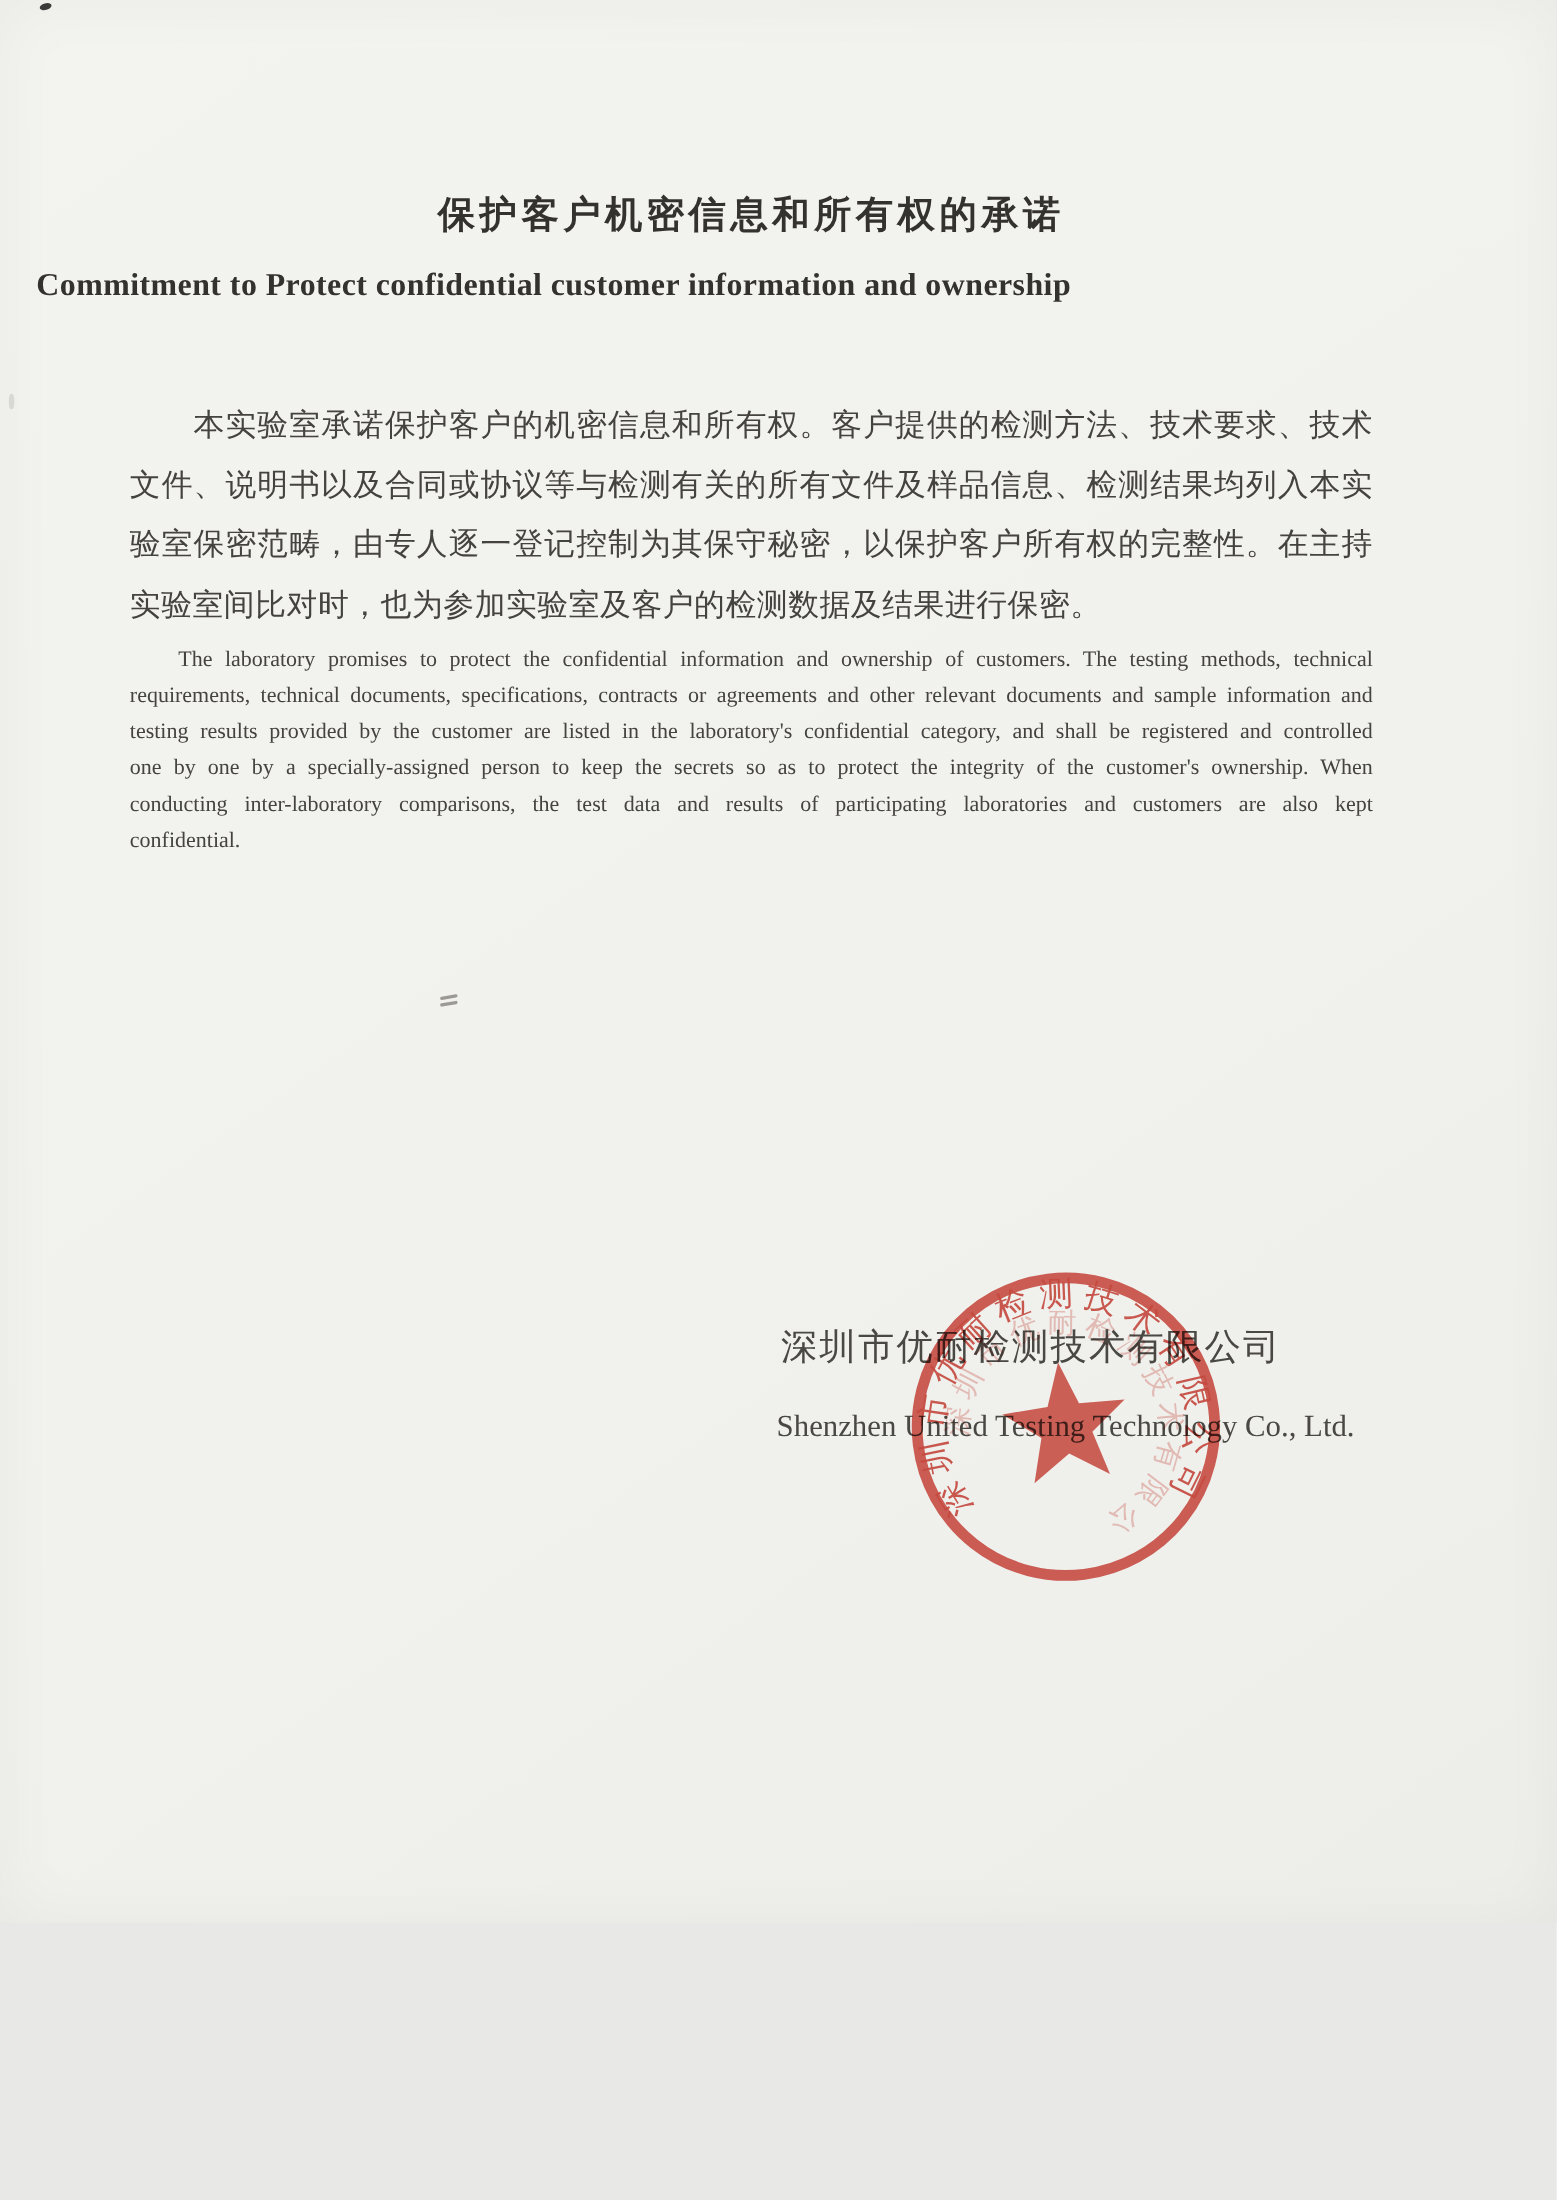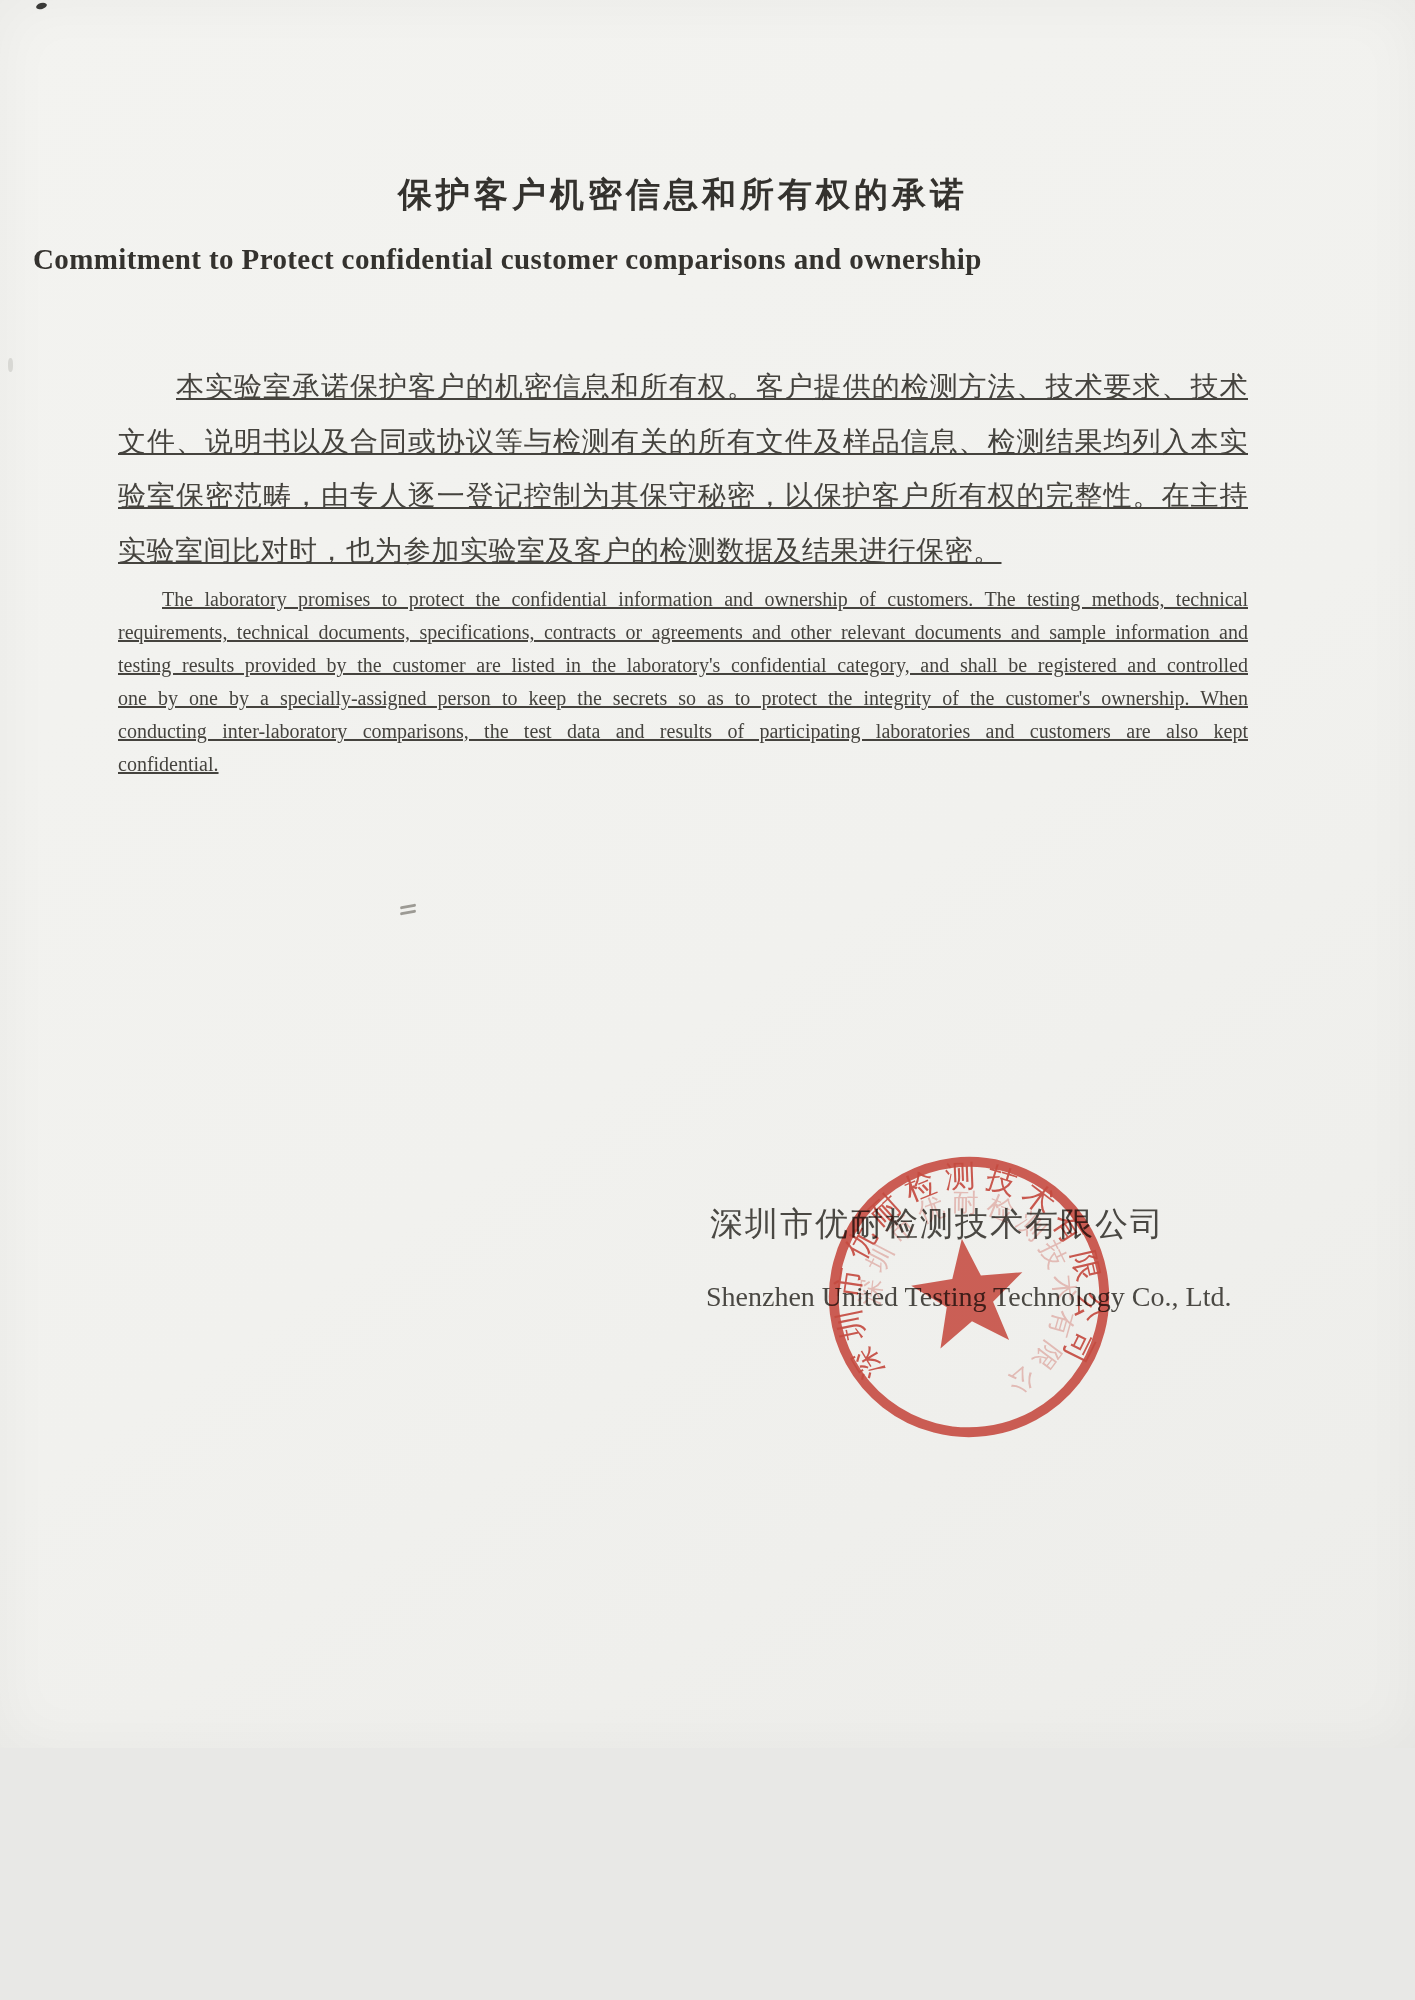--- a/index.html
+++ b/index.html
@@ -21,21 +21,21 @@
   }
   .title-en{
     position:absolute;left:33px;top:243px;width:1350px;
     font-size:29px;font-weight:bold;letter-spacing:0.4px;
     color:#34322e;
     white-space:nowrap;
   }
   .doc-body{
     position:absolute;left:118px;top:360px;width:1130px;
   }
-  .doc-body p{margin:0;text-align:justify;text-decoration:underline;}
+  .doc-body p{margin:0;text-align:justify;}
   p.para-zh{
     font-size:28px;line-height:54.6px;
     text-indent:58px;
     letter-spacing:0.5px;
     color:#45433e;
   }
   p.para-en{
     margin-top:5px;
     font-size:20px;line-height:33px;
     text-indent:44px;
@@ -101,21 +101,21 @@
 <div id="page">
 
   <div class="speck-a"></div>
   <div class="speck-b">
       <i></i>
       <i></i>
     </div>
   <div class="speck-c"></div>
 
   <div class="title-zh">保护客户机密信息和所有权的承诺</div>
-  <div class="title-en">Commitment to Protect confidential customer comparisons and ownership</div>
+  <div class="title-en">Commitment to Protect confidential customer information and ownership</div>
 
   <div class="doc-body">
     <p class="para-zh">本实验室承诺保护客户的机密信息和所有权。客户提供的检测方法、技术要求、技术文件、说明书以及合同或协议等与检测有关的所有文件及样品信息、检测结果均列入本实验室保密范畴，由专人逐一登记控制为其保守秘密，以保护客户所有权的完整性。在主持实验室间比对时，也为参加实验室及客户的检测数据及结果进行保密。</p>
     <p class="para-en">The laboratory promises to protect the confidential information and ownership of customers. The testing methods, technical requirements, technical documents, specifications, contracts or agreements and other relevant documents and sample information and testing results provided by the customer are listed in the laboratory's confidential category, and shall be registered and controlled one by one by a specially-assigned person to keep the secrets so as to protect the integrity of the customer's ownership. When conducting inter-laboratory comparisons, the test data and results of participating laboratories and customers are also kept confidential.</p>
   </div>
 
 
   <div class="company-zh">深圳市优耐检测技术有限公司</div>
   <div class="company-en">Shenzhen United Testing Technology Co., Ltd.</div>
 

